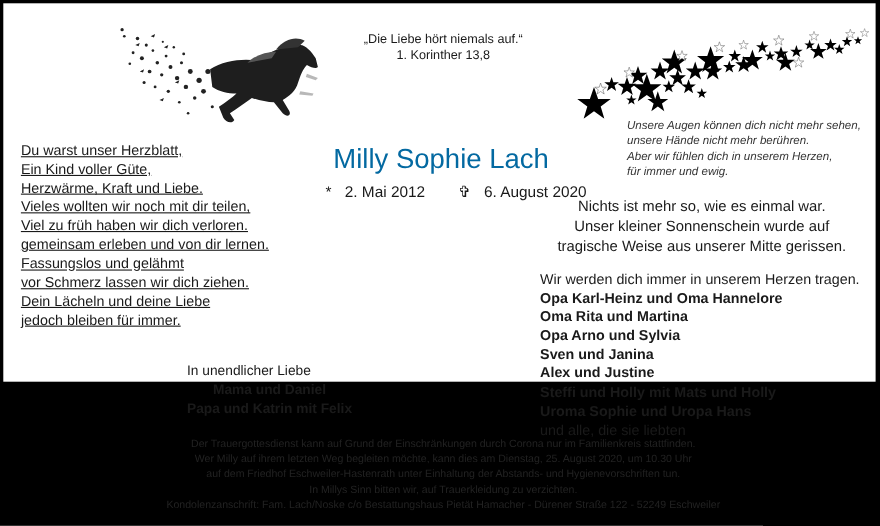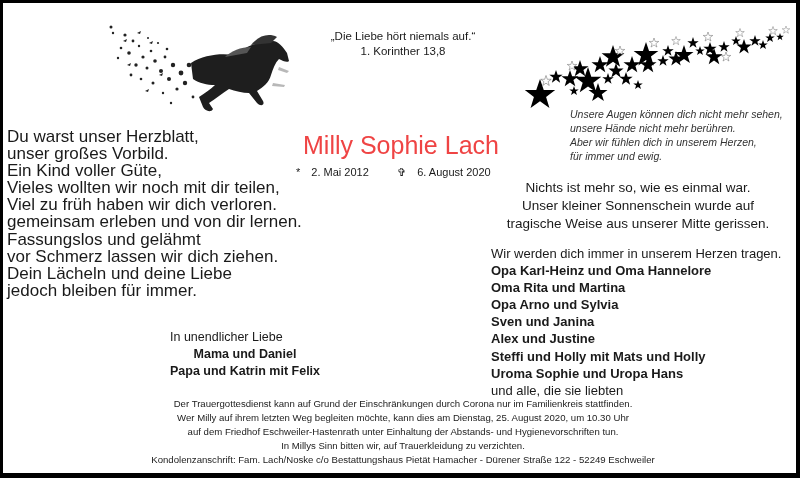--- a/index.html
+++ b/index.html
@@ -1,24 +1,24 @@
 <!DOCTYPE html>
 <html><head>
 <meta charset="utf-8">
 <style>
   html, body { margin: 0; padding: 0; }
   body { width: 800px; height: 478px; background: #000; position: relative; overflow: hidden; font-family: "Liberation Sans", sans-serif; color: #1a1a1a; }
-  .page { position: absolute; left: 3px; top: 3px; width: 793px; height: 470px; background: #fff; }
+  .page { position: absolute; left: 3px; top: 3px; width: 793px; height: 344px; background: #fff; }
   .abs { position: absolute; }
   .quote { left: 0; top: 26px; width: 800px; text-align: center; font-size: 11.5px; line-height: 15px; }
   .quote .ref { display: block; }
-  .poem { left: 4px; top: 125px; font-size: 17px; line-height: 17.1px; }
+  .poem { left: 16px; top: 125px; font-size: 13px; line-height: 17.1px; text-decoration: underline; }
   .poem div { white-space: nowrap; }
-  .title { left: 300px; top: 127px; font-size: 25px; line-height: 30px; color: #ef4444; }
-  .dates { left: 293px; top: 163px; font-size: 11px; white-space: nowrap; }
+  .title { left: 300px; top: 127px; font-size: 25px; line-height: 30px; color: #0369a1; }
+  .dates { left: 293px; top: 163px; font-size: 14px; white-space: nowrap; }
   .dates span { display: inline-block; }
   .dates .sym { margin-right: 8px; }
   .dates .gap { width: 22px; }
   .italic-quote { left: 567px; top: 104px; font-size: 10.5px; line-height: 14px; font-style: italic; color: #333; }
   .italic-quote div { white-space: nowrap; }
   .right-text { left: 470px; top: 176px; width: 330px; text-align: center; font-size: 13.5px; line-height: 18px; }
   .right-text div { white-space: nowrap; }
   .family { left: 488px; top: 227px; font-size: 13px; line-height: 17.1px; margin-top: 15px; }
   .family div { white-space: nowrap; }
   .family .b { font-weight: bold; }
@@ -135,22 +135,22 @@
 
   <div class="abs italic-quote">
     <div>Unsere Augen können dich nicht mehr sehen,</div>
     <div>unsere Hände nicht mehr berühren.</div>
     <div>Aber wir fühlen dich in unserem Herzen,</div>
     <div>für immer und ewig.</div>
   </div>
 
   <div class="abs poem">
     <div>Du warst unser Herzblatt,</div>
-    <div>unser großes Vorbild.</div>
     <div>Ein Kind voller Güte,</div>
+    <div>Herzwärme, Kraft und Liebe.</div>
     <div>Vieles wollten wir noch mit dir teilen,</div>
     <div>Viel zu früh haben wir dich verloren.</div>
     <div>gemeinsam erleben und von dir lernen.</div>
     <div>Fassungslos und gelähmt</div>
     <div>vor Schmerz lassen wir dich ziehen.</div>
     <div>Dein Lächeln und deine Liebe</div>
     <div>jedoch bleiben für immer.</div>
   </div>
 
   <div class="abs title">Milly Sophie Lach</div>

